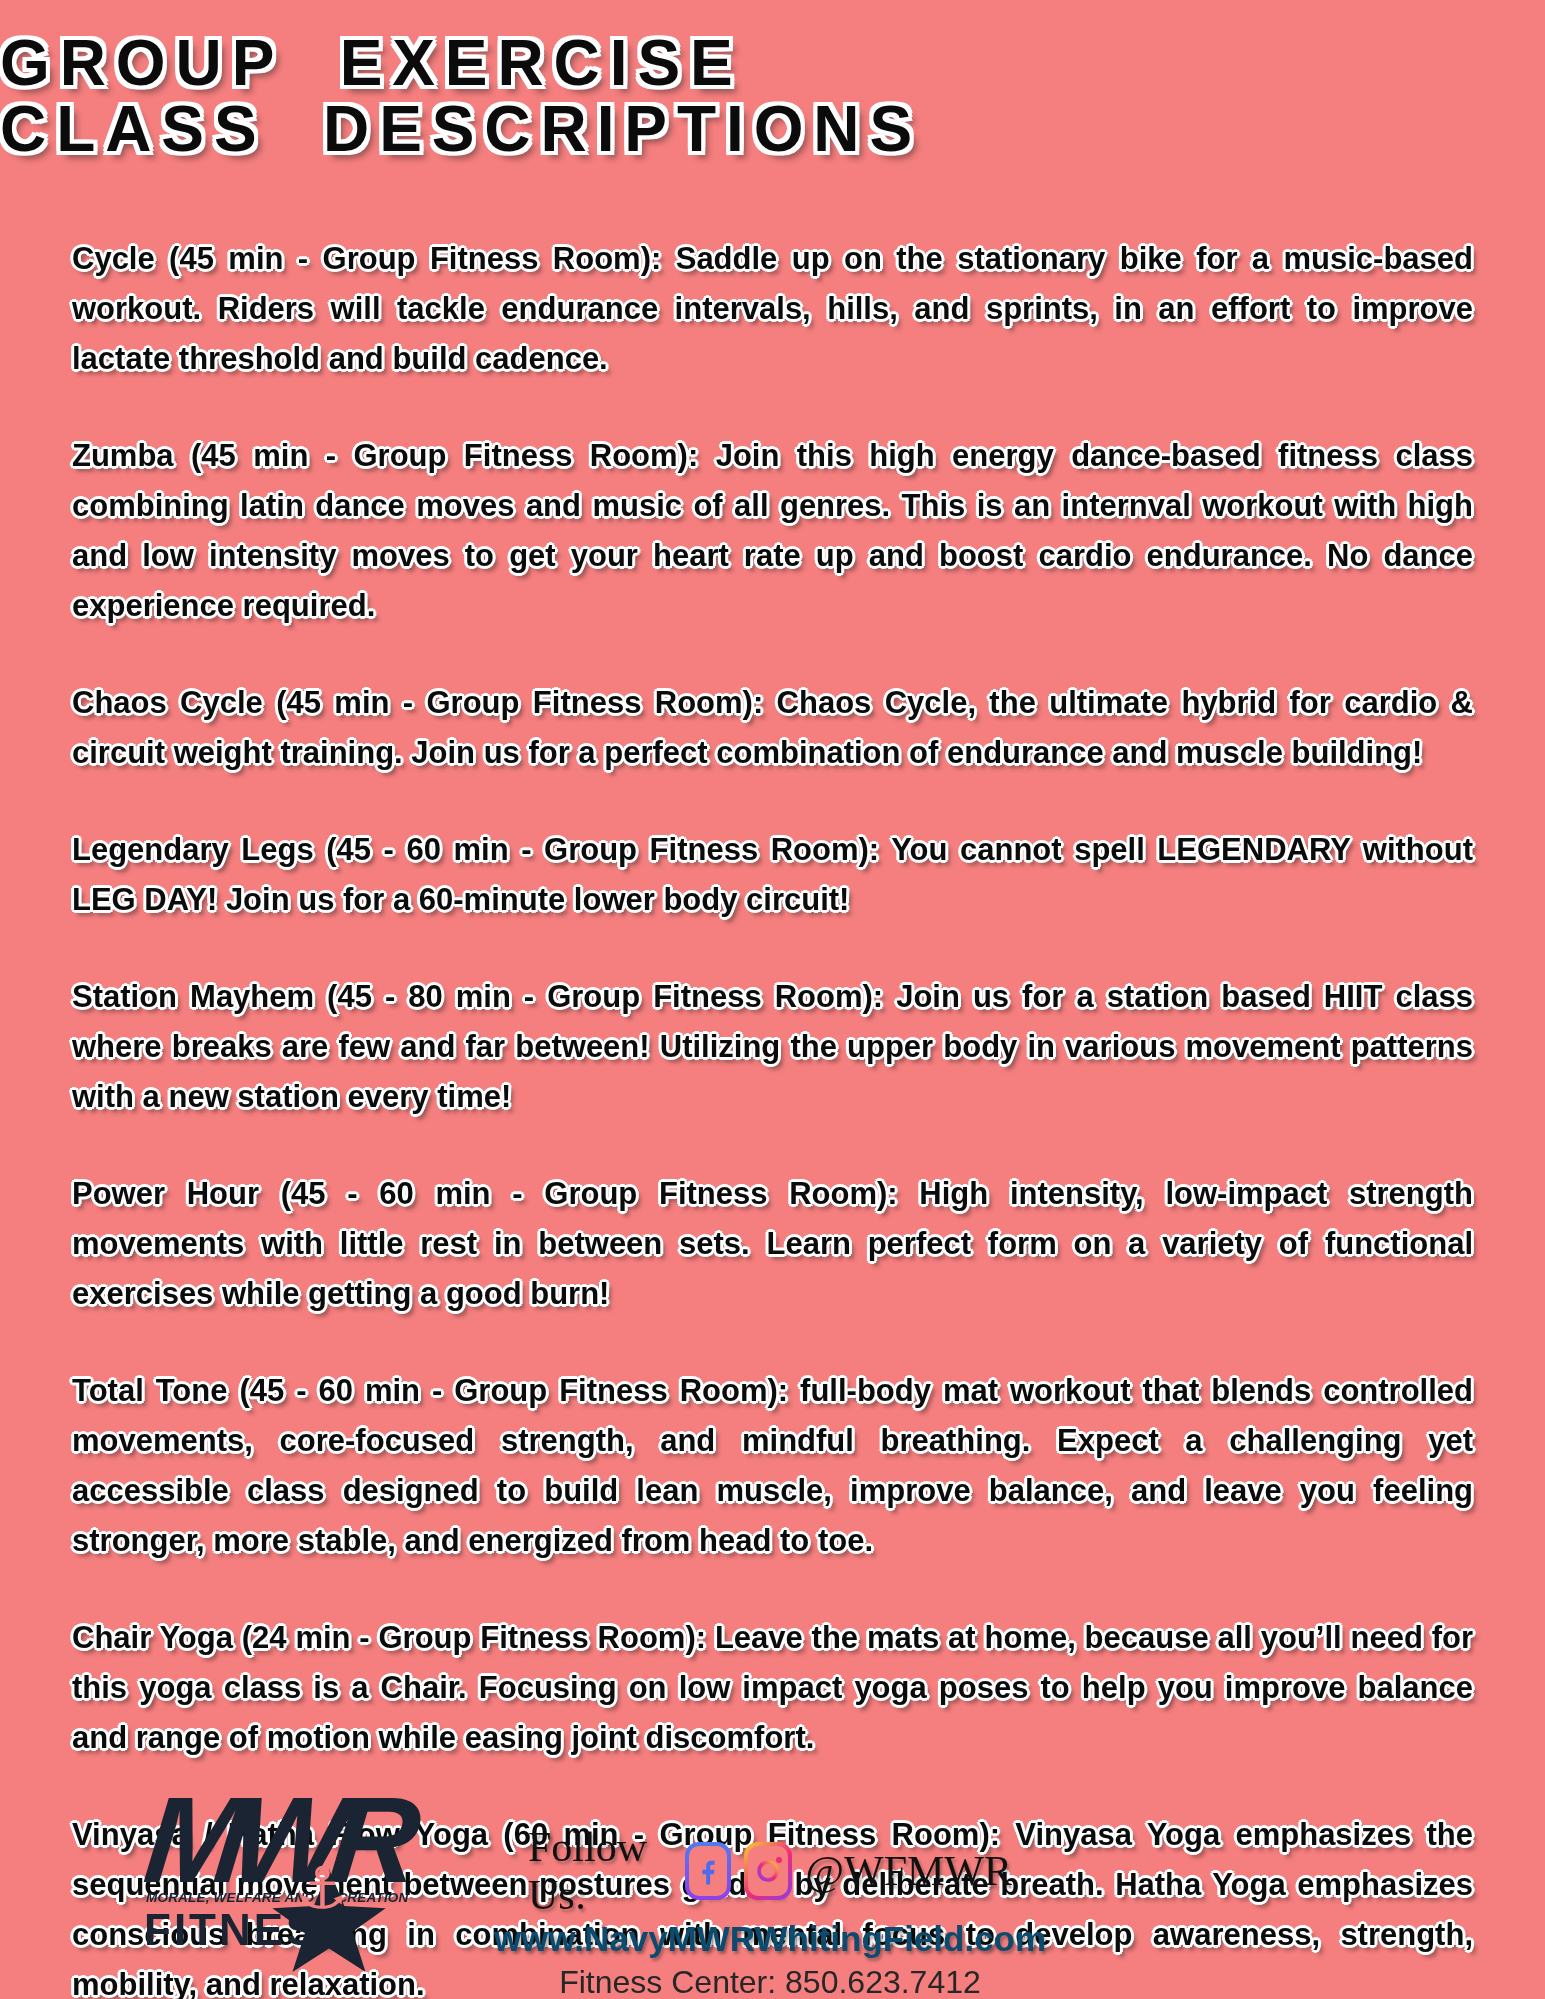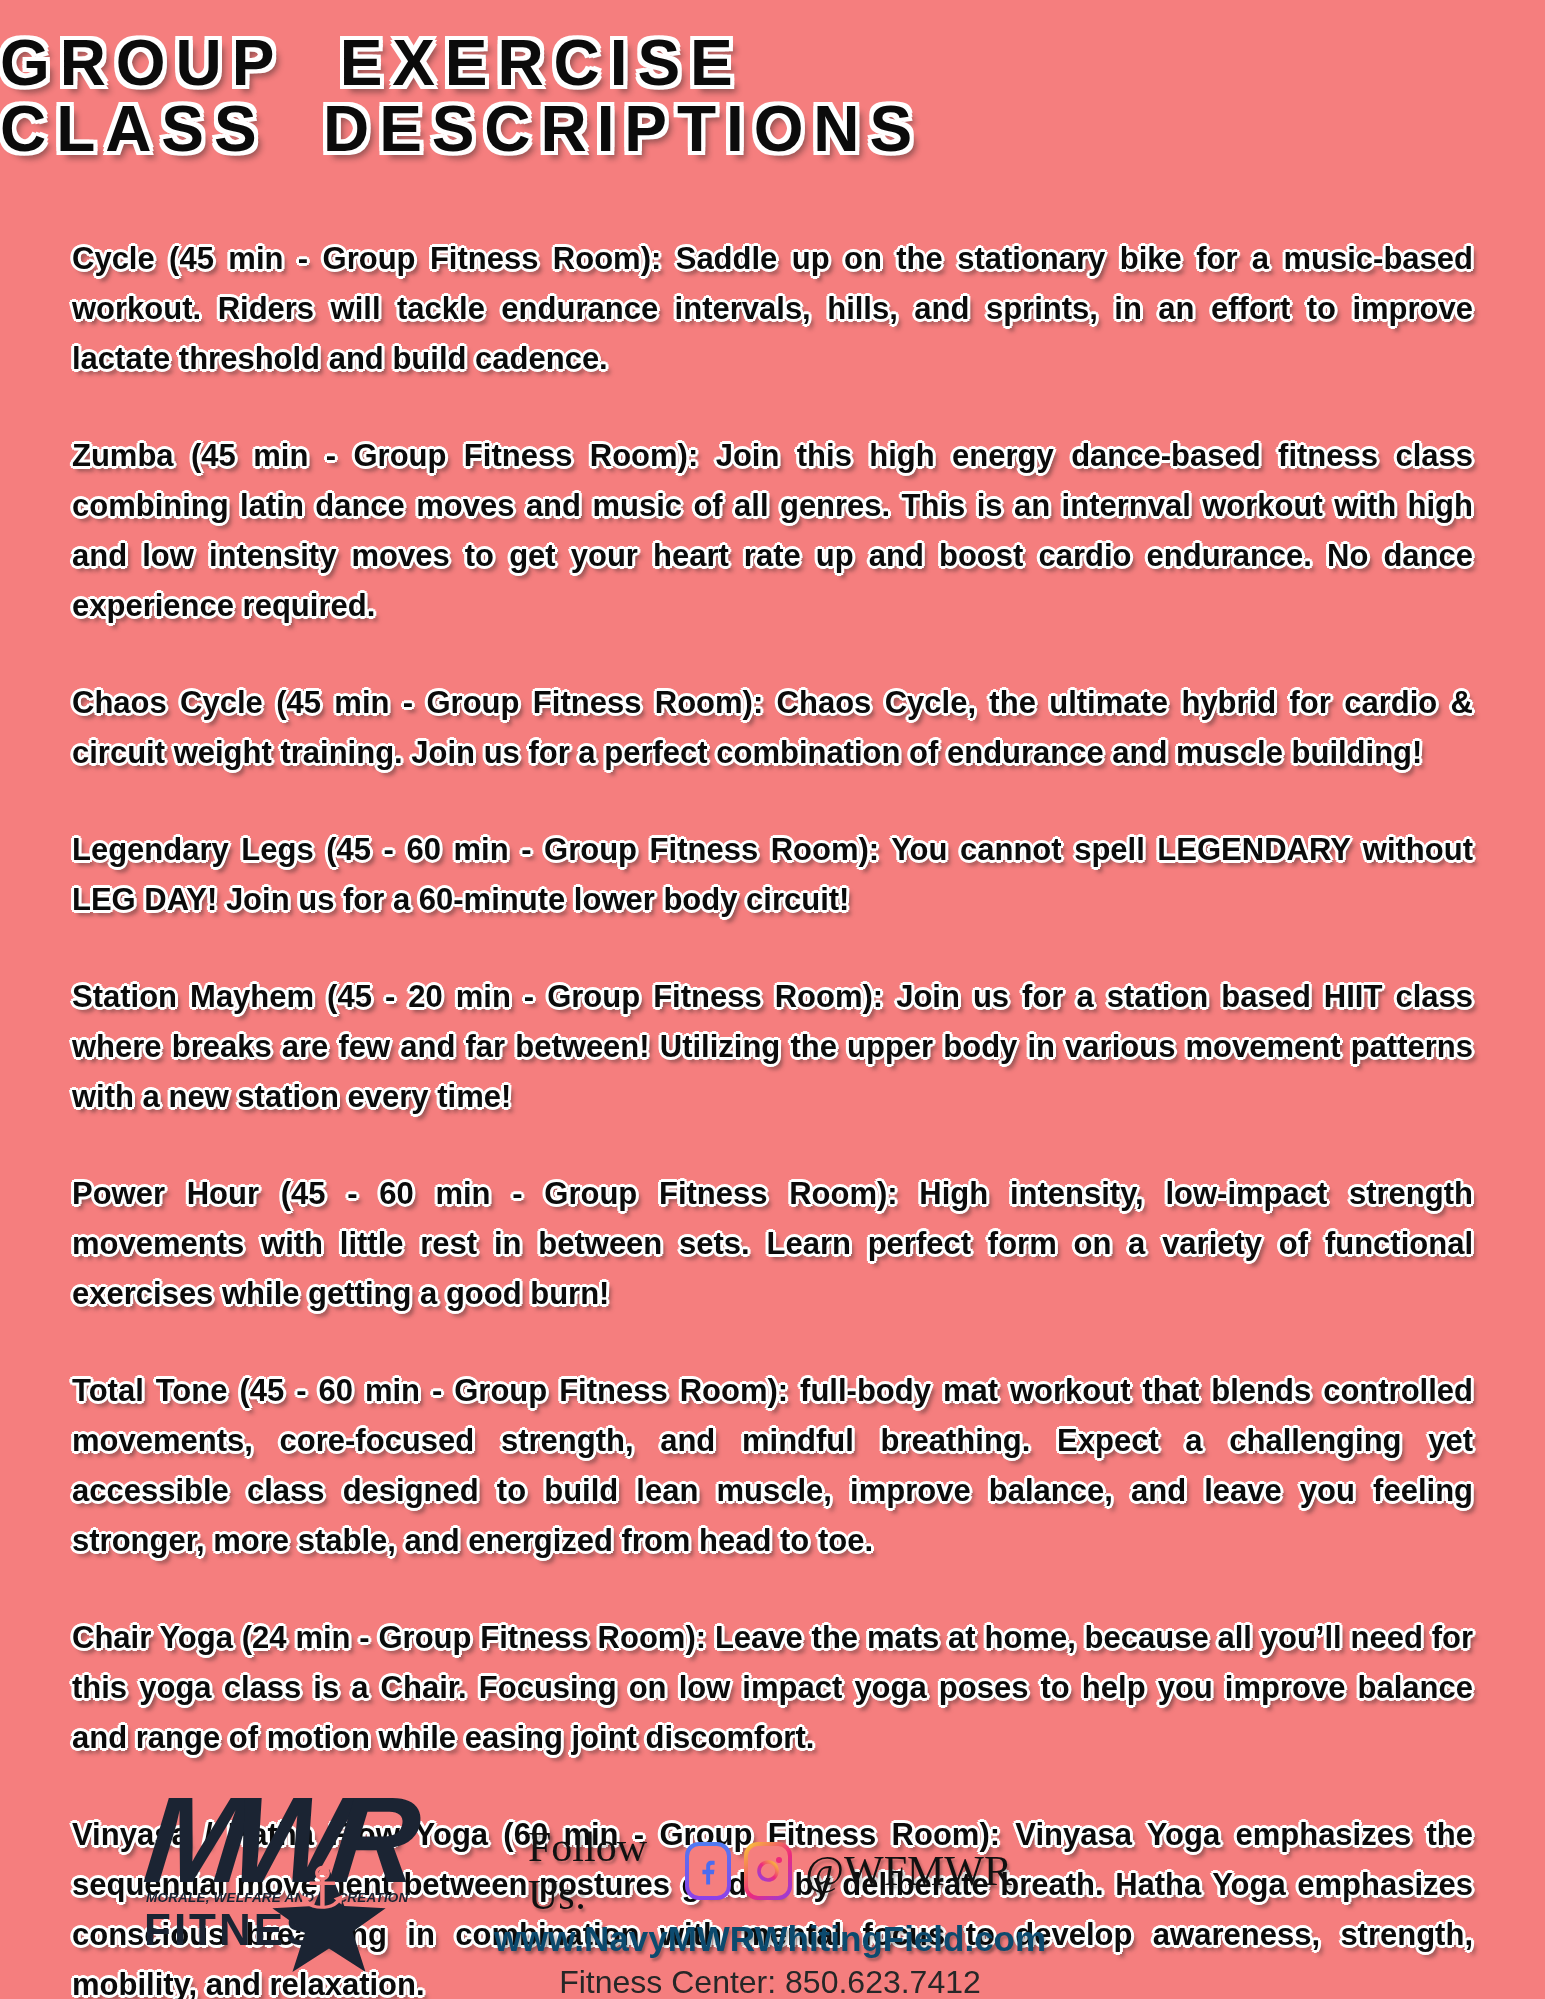--- a/index.html
+++ b/index.html
@@ -110,21 +110,21 @@
   <div class="title">
     <div class="title-line">GROUP EXERCISE</div>
     <div class="title-line">CLASS DESCRIPTIONS</div>
   </div>
 
   <div class="descriptions">
     <p class="desc">Cycle (45 min - Group Fitness Room): Saddle up on the stationary bike for a music-based workout. Riders will tackle endurance intervals, hills, and sprints, in an effort to improve lactate threshold and build cadence.</p>
     <p class="desc">Zumba (45 min - Group Fitness Room): Join this high energy dance-based fitness class combining latin dance moves and music of all genres. This is an internval workout with high and low intensity moves to get your heart rate up and boost cardio endurance. No dance experience required.</p>
     <p class="desc">Chaos Cycle (45 min - Group Fitness Room): Chaos Cycle, the ultimate hybrid for cardio &amp; circuit weight training. Join us for a perfect combination of endurance and muscle building!</p>
     <p class="desc">Legendary Legs (45 - 60 min - Group Fitness Room): You cannot spell LEGENDARY without LEG DAY! Join us for a 60-minute lower body circuit!</p>
-    <p class="desc">Station Mayhem (45 - 20 min - Group Fitness Room): Join us for a station based HIIT class where breaks are few and far between! Utilizing the upper body in various movement patterns with a new station every time!</p>
+    <p class="desc">Station Mayhem (45 - 80 min - Group Fitness Room): Join us for a station based HIIT class where breaks are few and far between! Utilizing the upper body in various movement patterns with a new station every time!</p>
     <p class="desc">Power Hour (45 - 60 min - Group Fitness Room): High intensity, low-impact strength movements with little rest in between sets. Learn perfect form on a variety of functional exercises while getting a good burn!</p>
     <p class="desc">Total Tone (45 - 60 min - Group Fitness Room): full-body mat workout that blends controlled movements, core-focused strength, and mindful breathing. Expect a challenging yet accessible class designed to build lean muscle, improve balance, and leave you feeling stronger, more stable, and energized from head to toe.</p>
     <p class="desc">Chair Yoga (24 min - Group Fitness Room): Leave the mats at home, because all you’ll need for this yoga class is a Chair. Focusing on low impact yoga poses to help you improve balance and range of motion while easing joint discomfort.</p>
     <p class="desc">Vinyasa / Hatha Flow Yoga (60 min - Group Fitness Room): Vinyasa Yoga emphasizes the sequential movement between postures guided by deliberate breath. Hatha Yoga emphasizes conscious breathing in combination with mental focus to develop awareness, strength, mobility, and relaxation.</p>
   </div>
 
   <div class="footer">
 
     <div class="logo">
       <div class="logo-star"></div>

